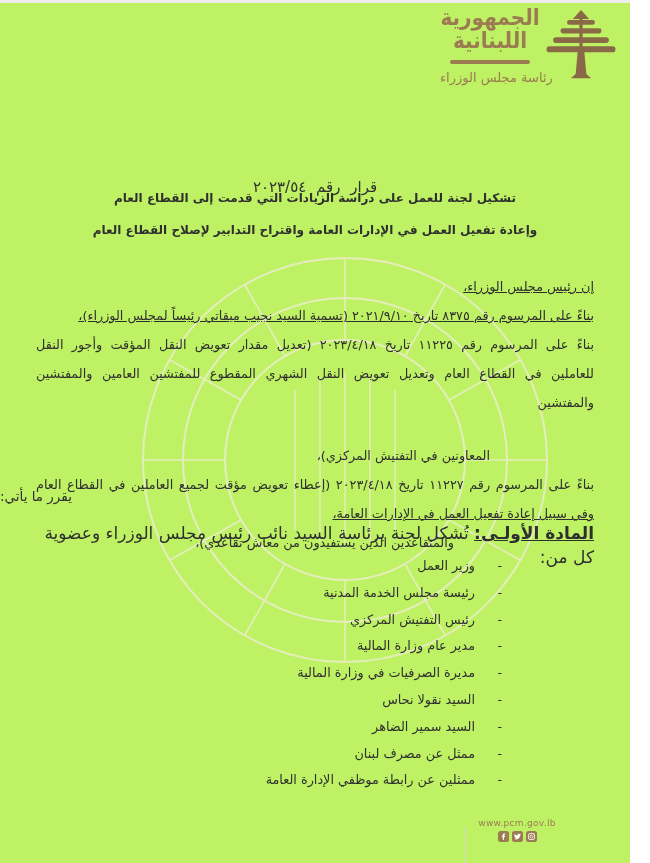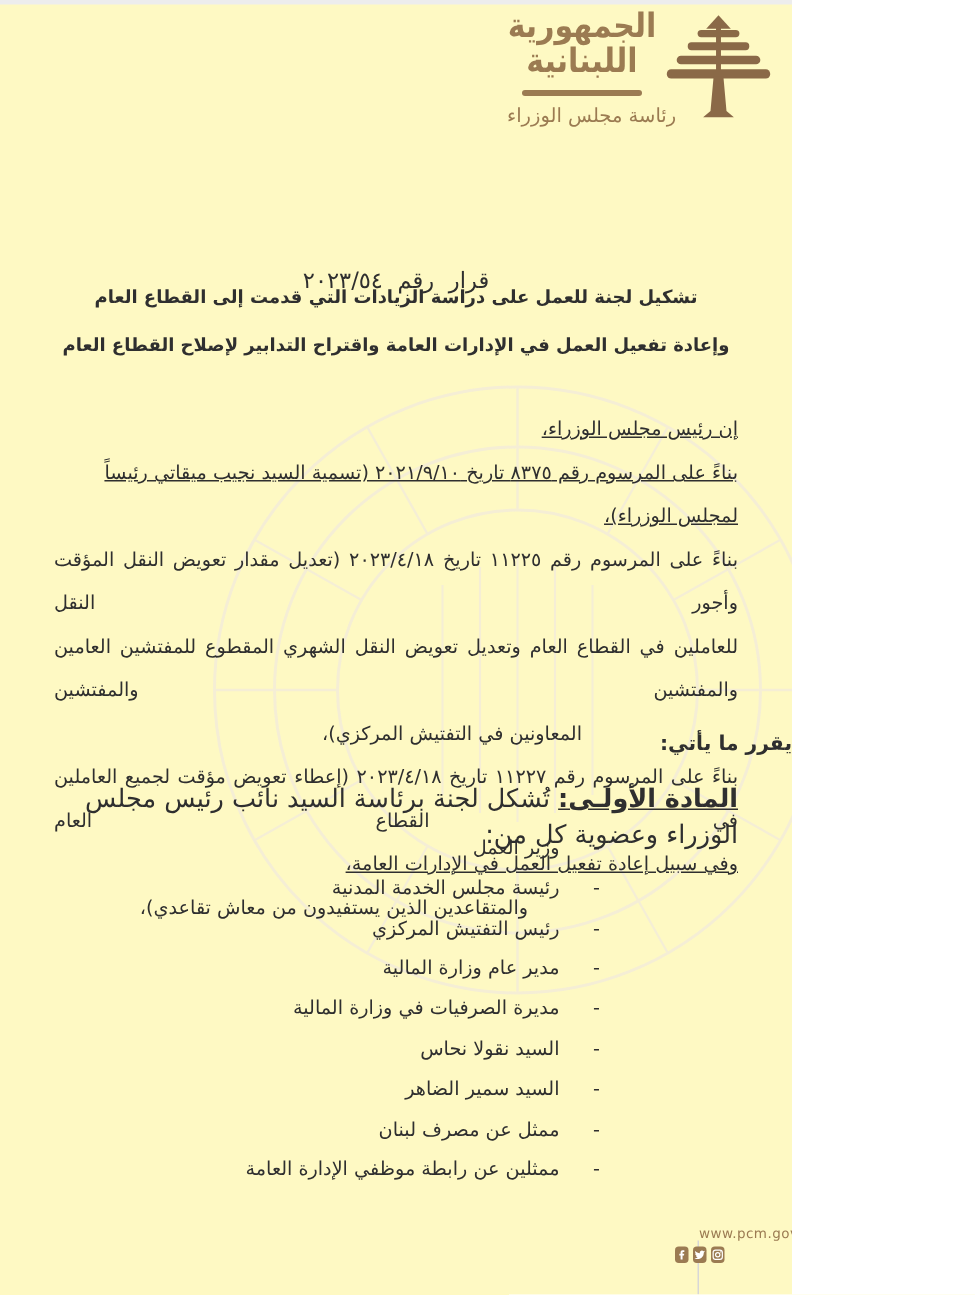--- a/index.html
+++ b/index.html
@@ -1,19 +1,19 @@
 <!DOCTYPE html>
 <html lang="ar"><head>
 <meta charset="utf-8">
 <style>
   html,body{margin:0;padding:0;background:#ffffff;}
   .page{
     position:relative;
-    width:528px;height:863px;
-    background:#fef9c3;
+    width:630px;height:863px;
+    background:#bef264;
     overflow:hidden;
     direction:rtl;
     font-family:"DejaVu Sans",sans-serif;
     color:#2f2f2f;
   }
   .top-edge{position:absolute;top:0;left:0;right:0;height:3px;background:#ededed;}
 
   
   .logo{position:absolute;top:6px;right:6px;width:184px;display:flex;direction:ltr;align-items:flex-start;}
   .calligraphy{width:100px;text-align:center;color:#9b7b52;}
@@ -27,24 +27,24 @@
 
   
   .decree-title{position:absolute;top:142px;left:0;right:0;text-align:center;font-weight:400;font-size:15px;word-spacing:5px;margin-top:36px;}
   .doc-subject{position:absolute;top:182px;left:0;right:0;text-align:center;font-weight:700;font-size:12px;line-height:32px;}
 
   
   .preamble{position:absolute;top:272px;right:36px;left:36px;font-size:12.8px;line-height:29px;}
   .pl{white-space:nowrap;}
   .pl.r{text-align:right;white-space:normal;text-decoration:underline;}
   .pl.f{text-align:justify;text-align-last:justify;white-space:normal;}
-  .pl.c1{text-align:right;padding-right:104px;}
+  .pl.c1{text-align:right;padding-right:104px;margin-top:24px;}
   .pl.c2{text-align:right;padding-right:140px;}
 
-  .resolution-lead{position:absolute;top:488px;left:0;right:0;text-align:right;font-weight:700;font-size:13.5px;}
+  .resolution-lead{position:absolute;top:488px;left:0;right:0;text-align:left;font-weight:400;font-size:13.5px;}
 
   
   .article{position:absolute;top:521px;right:36px;left:36px;font-size:17px;text-align:right;line-height:24px;}
   .article-label{font-weight:700;text-decoration:underline;}
 
   
   .members{position:absolute;top:553px;right:128px;left:36px;font-size:12.8px;}
   .member{position:relative;padding-right:27px;line-height:26.8px;text-align:right;}
   .member .dash{position:absolute;right:0;top:0;}
 

